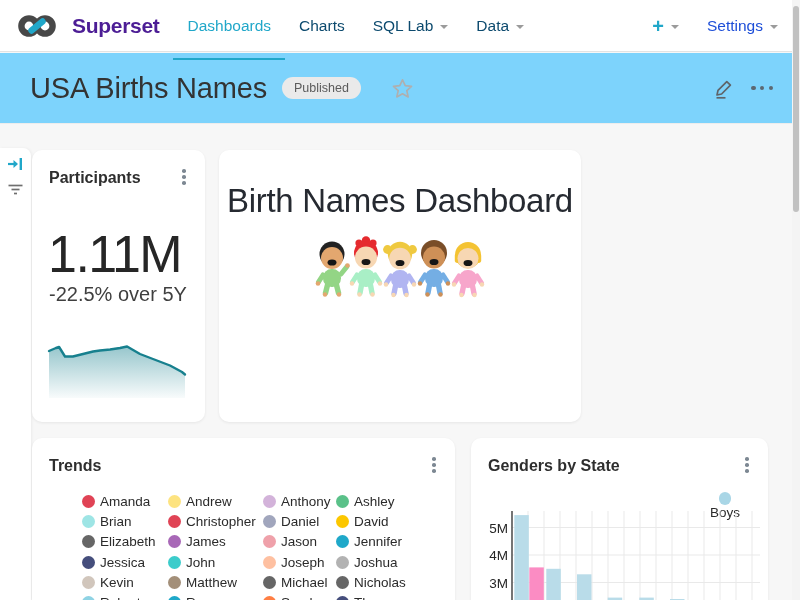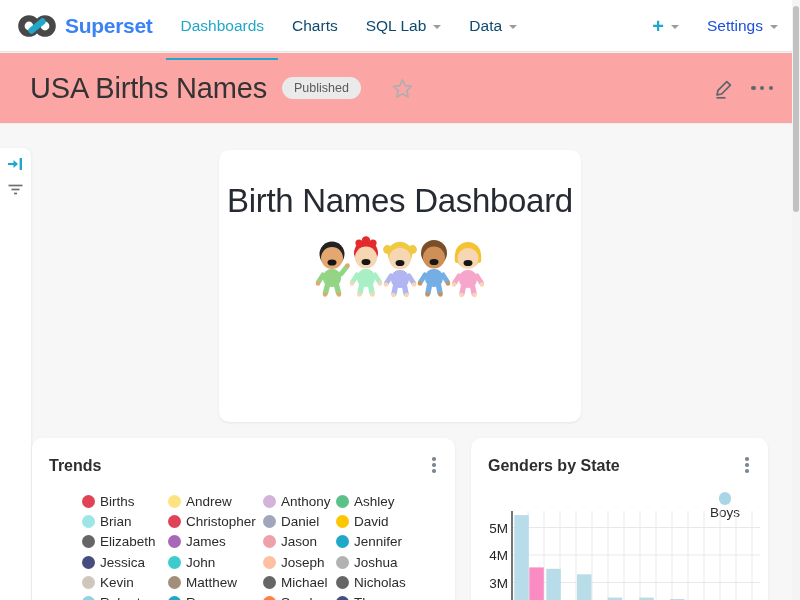--- a/index.html
+++ b/index.html
@@ -4,33 +4,33 @@
 <style>
   * { margin:0; padding:0; box-sizing:border-box; }
   html,body { width:800px; height:600px; }
   body { font-family:"Liberation Sans","DejaVu Sans",sans-serif; }
   .screen { position:relative; width:800px; height:600px; overflow:hidden; background:#F7F7F7; }
 
   
   .navbar { position:absolute; left:0; top:0; width:800px; height:52px; background:#fff;
             border-bottom:1px solid #E3E3E3; display:flex; align-items:center; padding:0 22px 0 18px; z-index:5; }
   .brand { display:flex; align-items:center; cursor:pointer; }
-  .brand-text { font-size:21px; font-weight:700; color:#3b82f6; margin-left:9px; letter-spacing:-0.3px; }
+  .brand-text { font-size:21px; font-weight:700; color:#4c1d95; margin-left:16px; letter-spacing:-0.3px; }
   .nav-items { display:flex; height:68px; margin-left:14px; }
   .nav-item { display:flex; align-items:center; padding:0 14px; font-size:15.5px; color:#0c4a6e; cursor:pointer; }
   .nav-item.active { color:#20A7C9; box-shadow:inset 0 -2px 0 #20A7C9; }
   .caret { width:0; height:0; border-left:4px solid transparent; border-right:4px solid transparent;
            border-top:4.5px solid #9B9B9B; margin-left:7px; margin-top:2px; }
   .nav-right { margin-left:auto; display:flex; align-items:center; }
   .plus-btn { display:flex; align-items:center; cursor:pointer; margin-right:28px; }
   .plus-glyph { color:#20A7C9; font-size:20px; font-weight:700; line-height:1; }
   .settings { display:flex; align-items:center; font-size:15.5px; color:#1d4ed8; cursor:pointer; }
 
   
-  .page-header { position:absolute; left:0; top:53px; width:800px; height:71px; background:#fca5a5;
+  .page-header { position:absolute; left:0; top:53px; width:800px; height:71px; background:#7dd3fc;
                  border-bottom:1px solid #EDEDED; display:flex; align-items:center; padding:0 25px 0 30px; }
   .dash-title { font-size:29px; font-weight:500; color:#333; letter-spacing:-0.2px; }
   .badge { margin-left:15px; background:#EAEAEA; color:#5B5B5B; font-size:12.5px; padding:4px 12px;
            border-radius:12px; cursor:pointer; }
   .fav-star { margin-left:31px; cursor:pointer; display:flex; }
   .hdr-actions { margin-left:auto; display:flex; align-items:center; gap:14px; }
   .hdots { display:flex; gap:4.5px; align-items:center; cursor:pointer; padding:4px 2px; }
   .hdots i { width:4.2px; height:4.2px; border-radius:50%; background:#5C6872; }
 
   
@@ -154,20 +154,40 @@
       </span>
       <span class="rail-icon" style="top:34px;">
         <svg width="17" height="16" viewBox="0 0 17 16">
           <line x1="1.5" y1="3.5" x2="15.5" y2="3.5" stroke="#6F6F6F" stroke-width="1.7"></line>
           <line x1="4.5" y1="7.5" x2="12.5" y2="7.5" stroke="#6F6F6F" stroke-width="1.7"></line>
           <line x1="7" y1="11.5" x2="10" y2="11.5" stroke="#6F6F6F" stroke-width="1.7"></line>
         </svg>
       </span>
     </div>
 
+    <div class="card" id="card-participants">
+      <span class="card-title">Participants</span>
+      <span class="kebab">
+          <i></i>
+          <i></i>
+          <i></i>
+        </span>
+      <div class="big-number">1.11M</div>
+      <div class="subheader">-22.5% over 5Y</div>
+      <svg class="spark" width="141" height="58">
+        <defs>
+          <linearGradient id="sparkfill" x1="0" y1="0" x2="0" y2="1">
+            <stop offset="0" stop-color="#17808E" stop-opacity="0.45"></stop>
+            <stop offset="1" stop-color="#17808E" stop-opacity="0.03"></stop>
+          </linearGradient>
+        </defs>
+        <path id="spark-fill" fill="url(#sparkfill)" d="M2.0 9.0 L8.9 6.0 L12.1 5.0 L18.0 14.5 L25.9 14.5 L36.0 12.0 L46.1 9.5 L53.0 8.5 L63.1 7.5 L73.0 6.0 L80.1 4.5 L93.0 12.0 L106.0 17.0 L123.0 23.5 L135.0 30.0 L138.0 32.5 L138.0 56 L2.0 56 Z"></path>
+        <path id="spark-line" fill="none" stroke="#17808E" stroke-width="2.4" stroke-linejoin="round" stroke-linecap="round" d="M2.0 9.0 L8.9 6.0 L12.1 5.0 L18.0 14.5 L25.9 14.5 L36.0 12.0 L46.1 9.5 L53.0 8.5 L63.1 7.5 L73.0 6.0 L80.1 4.5 L93.0 12.0 L106.0 17.0 L123.0 23.5 L135.0 30.0 L138.0 32.5"></path>
+      </svg>
+    </div>
 
     <div class="card" id="card-markdown">
       <div class="md-title">Birth Names Dashboard</div>
       <svg class="kids" width="172" height="62" viewBox="0 0 172 62">
 
         <g transform="translate(2,2)">
           <line x1="25" y1="36" x2="31" y2="28.5" stroke="#93D585" stroke-width="5" stroke-linecap="round"></line>
           <circle cx="31.5" cy="27.5" r="2.3" fill="#E3A76F"></circle>
           <line x1="7" y1="37" x2="2.5" y2="44" stroke="#93D585" stroke-width="5" stroke-linecap="round"></line>
           <circle cx="2" cy="45.5" r="2.3" fill="#E3A76F"></circle>
@@ -254,21 +274,21 @@
     <div class="card" id="card-trends">
       <span class="card-title">Trends</span>
       <span class="kebab">
           <i></i>
           <i></i>
           <i></i>
         </span>
       <div class="legend-grid">
           <div class="litem">
             <span class="ldot" style="background: rgb(224, 67, 85);"></span>
-            <span class="lname">Births</span>
+            <span class="lname">Amanda</span>
           </div>
           <div class="litem">
             <span class="ldot" style="background: rgb(253, 227, 128);"></span>
             <span class="lname">Andrew</span>
           </div>
           <div class="litem">
             <span class="ldot" style="background: rgb(211, 179, 218);"></span>
             <span class="lname">Anthony</span>
           </div>
           <div class="litem">

